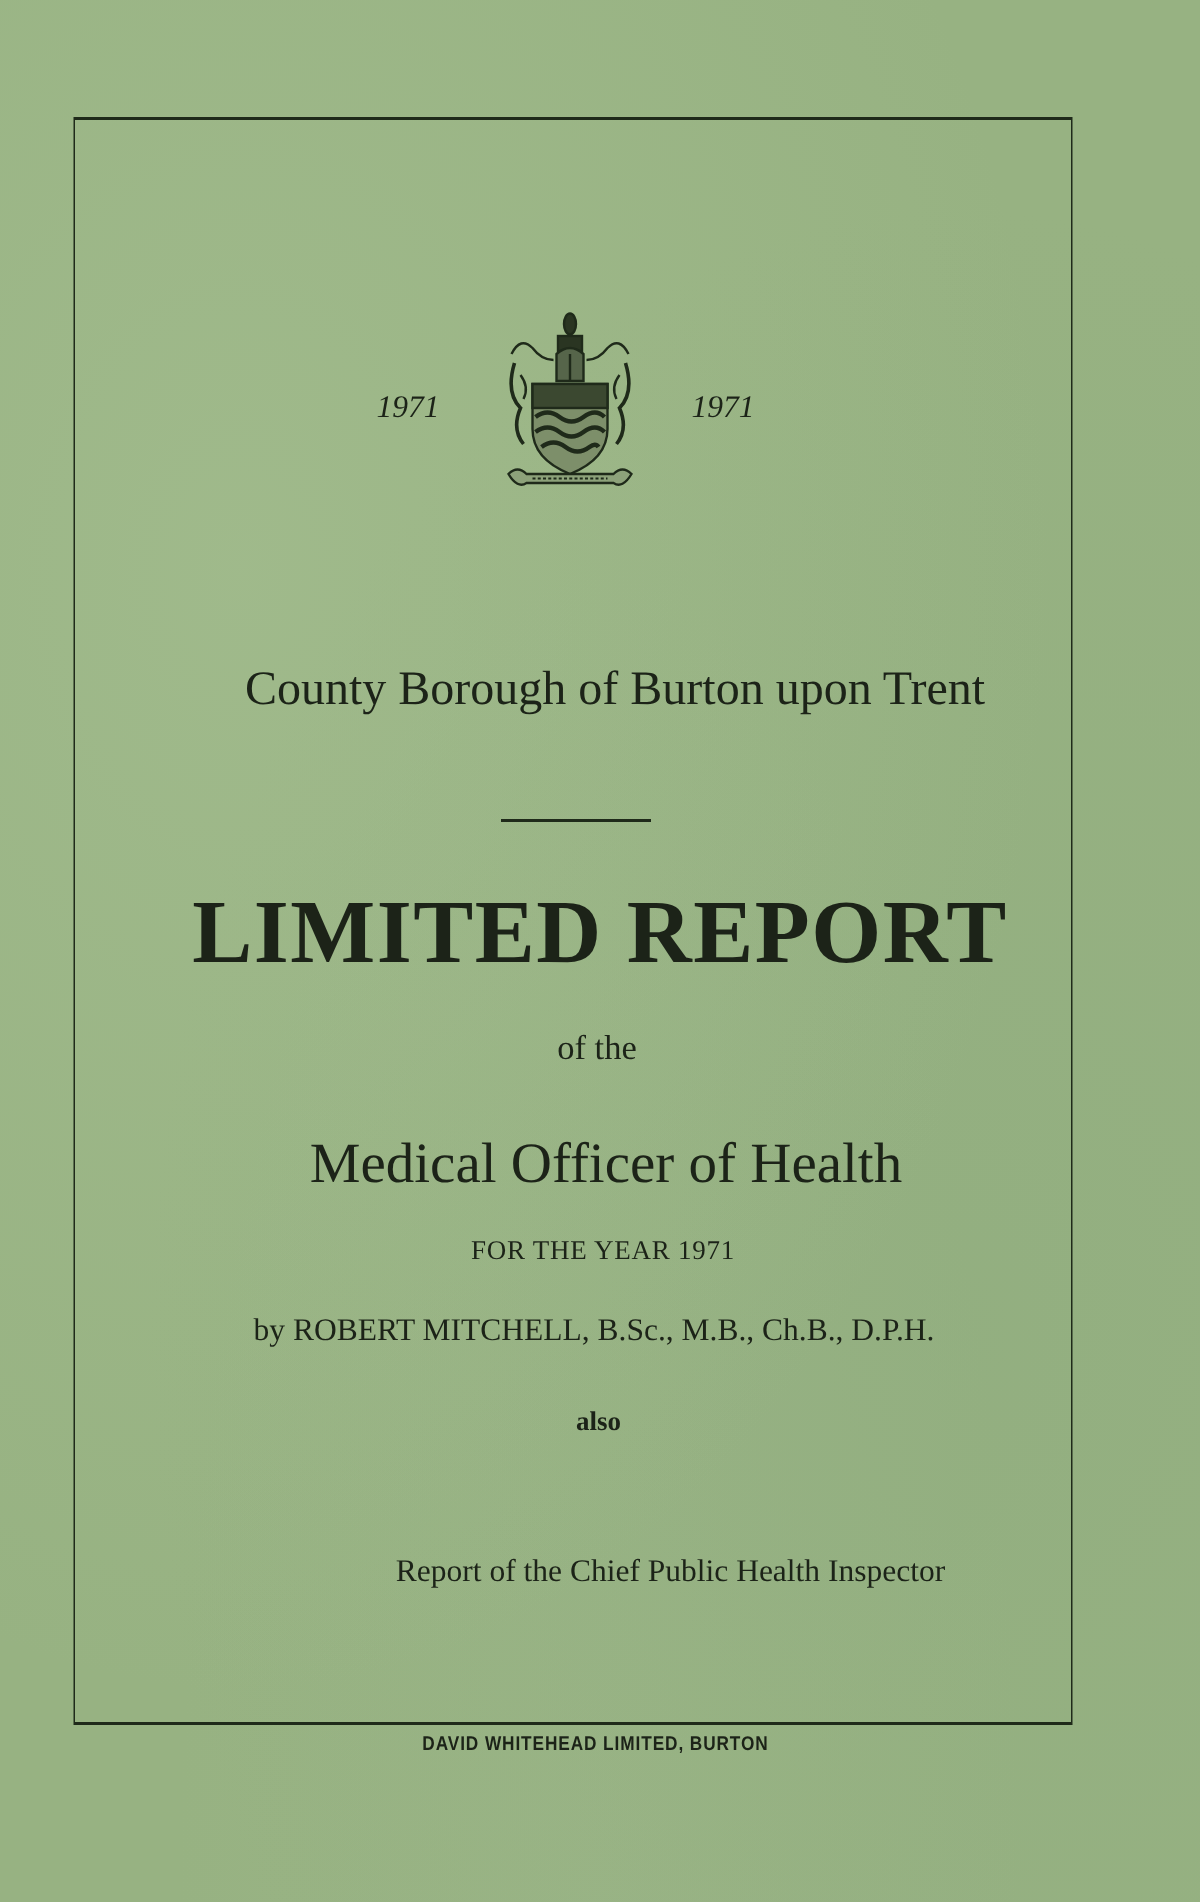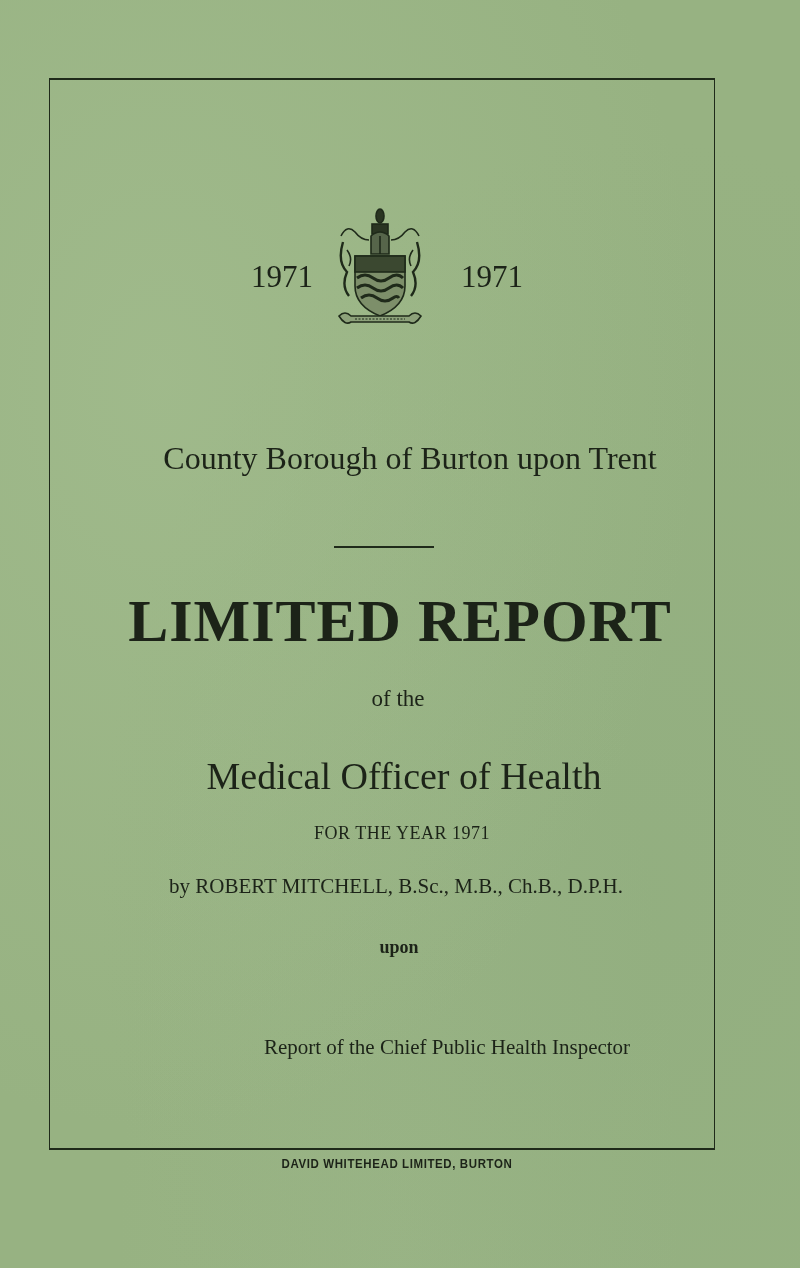--- a/index.html
+++ b/index.html
@@ -15,21 +15,21 @@
   }
   .frame {
     position: absolute; left: 49px; top: 78px; width: 666px; height: 1072px;
     border-left: 1.5px solid #1f2a1a;
     border-right: 1.5px solid #1f2a1a;
     border-top: 2.5px solid #1f2a1a;
     border-bottom: 2.5px solid #1f2a1a;
     box-sizing: border-box;
   }
   .abs { position: absolute; left: 0; width: 800px; text-align: center; white-space: nowrap; }
-  .year { position: absolute; font-size: 31px; top: 259px; }
+  .year { position: absolute; font-size: 21px; top: 259px; font-style: italic; }
   .year.left { left: 251px; }
   .year.right { left: 461px; }
   .crest { position: absolute; left: 335px; top: 206px; width: 90px; height: 126px; }
   .borough { top: 440px; font-size: 32px; left: 10px; }
   .rule { position: absolute; left: 334px; top: 546px; width: 100px; height: 2px; background: #1f2a1a; }
   .annual { top: 587px; font-size: 60px; font-weight: bold; letter-spacing: 1px; left: 0px; }
   .ofthe { top: 686px; font-size: 23px; left: -2px; }
   .medical { top: 754px; font-size: 38px; left: 4px; }
   .foryear { top: 823px; font-size: 18px; letter-spacing: 0.5px; left: 2px; }
   .by { top: 874px; font-size: 21px; left: -4px; }
@@ -72,15 +72,15 @@
   </svg>
 </div>
 
 <div class="abs borough">County Borough of Burton upon Trent</div>
 <div class="rule"></div>
 <div class="abs annual">LIMITED REPORT</div>
 <div class="abs ofthe">of the</div>
 <div class="abs medical">Medical Officer of Health</div>
 <div class="abs foryear">FOR THE YEAR 1971</div>
 <div class="abs by">by ROBERT MITCHELL, B.Sc., M.B., Ch.B., D.P.H.</div>
-<div class="abs also">upon</div>
+<div class="abs also">also</div>
 <div class="abs chief">Report of the Chief Public Health Inspector</div>
 <div class="abs printer">DAVID WHITEHEAD LIMITED, BURTON</div>
 
 </body></html>

